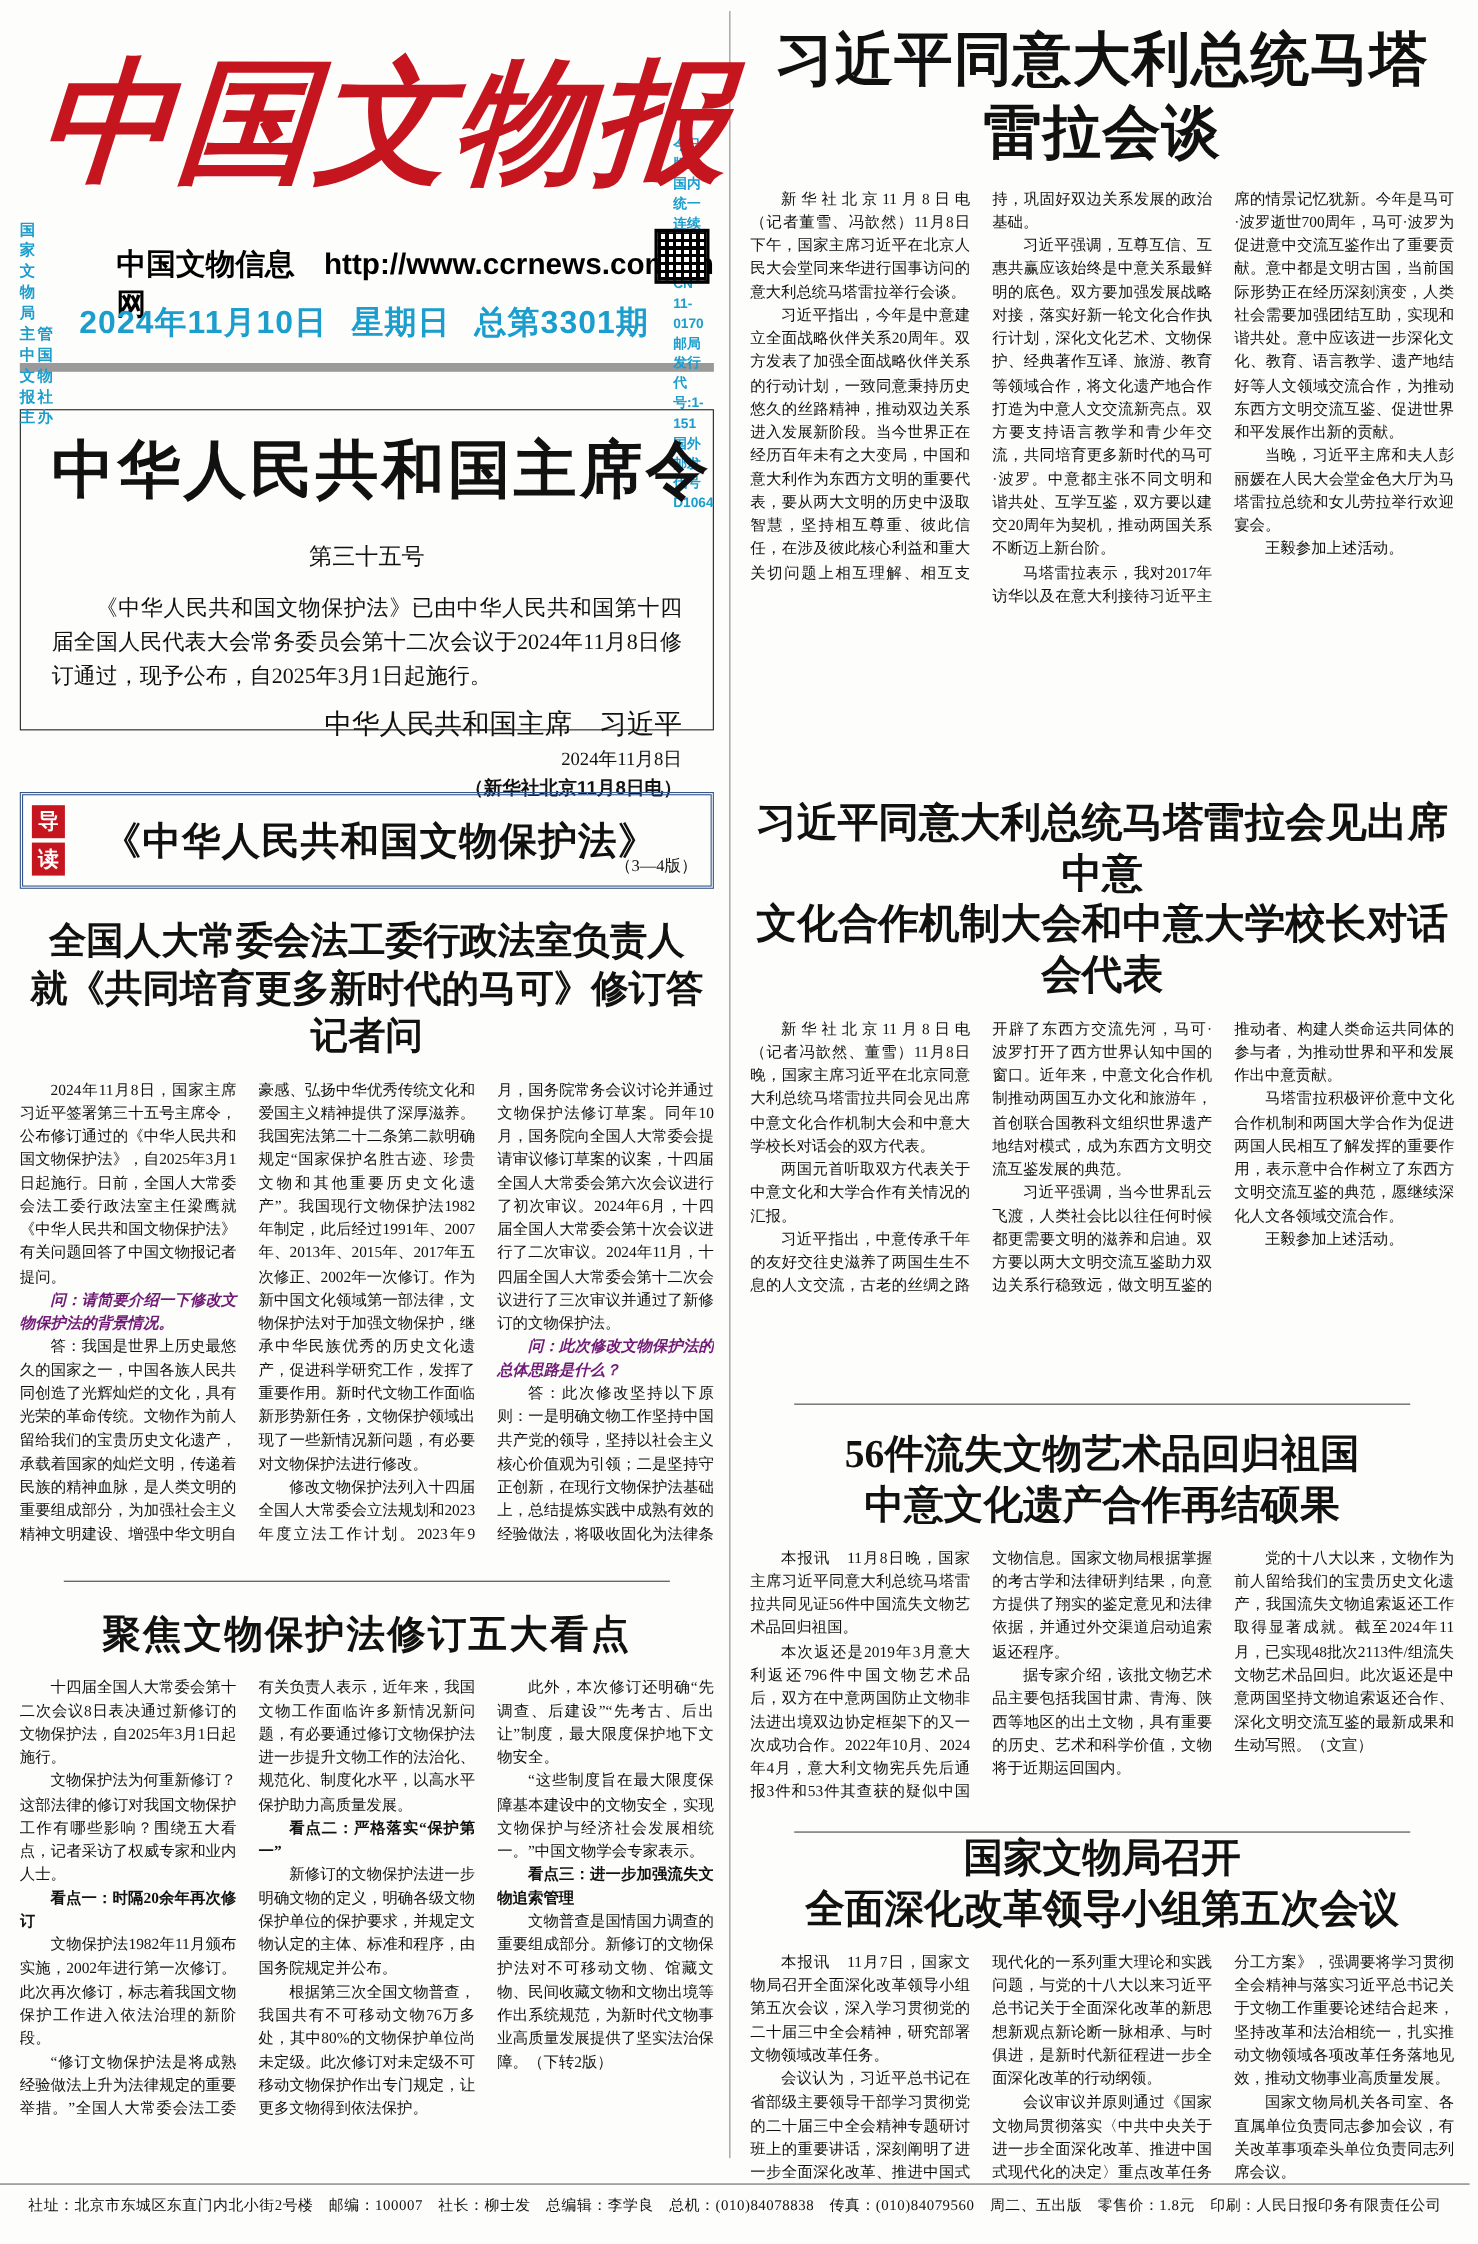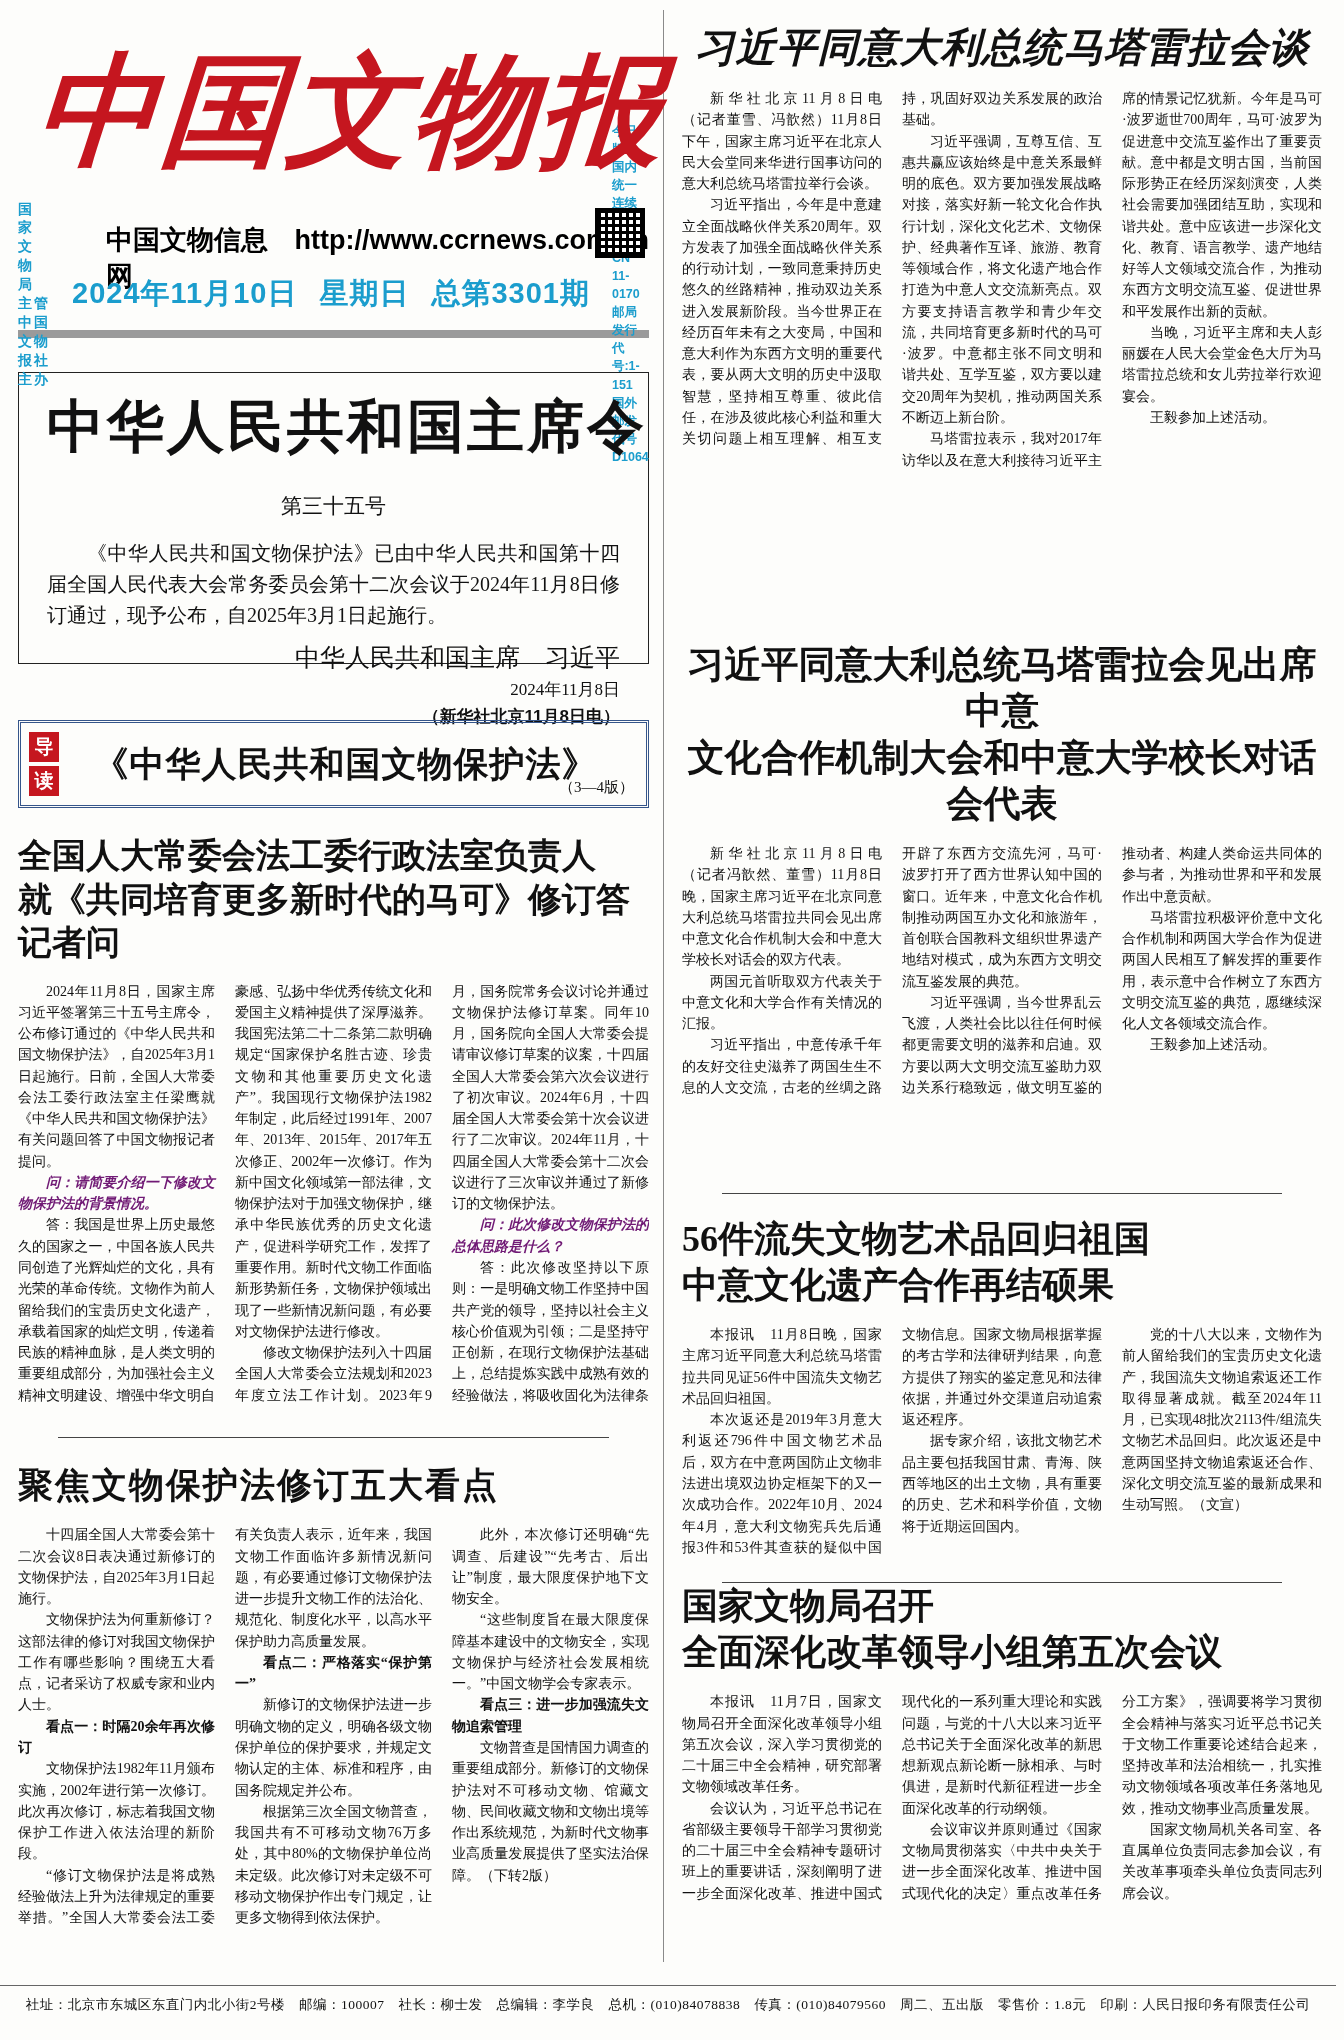--- a/index.html
+++ b/index.html
@@ -60,25 +60,25 @@
   .daodu-label { display:flex; flex-direction:column; gap:4px; }
   .daodu-label span {
     width:30px; height:30px; background:#c5161f; color:#fff; font-size:19px;
     display:flex; align-items:center; justify-content:center;
     font-family:"Liberation Sans", sans-serif; font-weight:bold;
   }
   .daodu-title { flex:1; text-align:center; font-size:35px; font-weight:bold; letter-spacing:1px; }
   .daodu-page { position:absolute; right:12px; bottom:8px; font-size:15px; }
 
   
-  .hl-serif { font-weight:bold; line-height:1.28; }
+  .hl-serif { font-weight:bold; text-align:center; line-height:1.28; }
   .qa-hl { font-size:34px; margin-top:26px; }
   .focus-hl { font-size:35px; margin-top:26px; letter-spacing:2px; }
   .hl-sans { font-family:"Liberation Sans", sans-serif; font-weight:900; text-align:center; line-height:1.25; }
-  .talks-hl { font-size:40px; margin-top:12px; letter-spacing:1px;font-style:italic; }
+  .talks-hl { font-size:53px; margin-top:12px; letter-spacing:1px; }
   .meeting-hl { font-size:37px; margin-top:26px; }
   .c-hl { font-size:36px; margin-top:22px; }
   .d-hl { font-size:36px; }
 
   
   .body3 {
     column-count:3; column-gap:20px; overflow:hidden;
     font-size:14px; line-height:1.52; text-align:justify; margin-top:16px;
   }
   .body3 p { text-indent:2em; }

